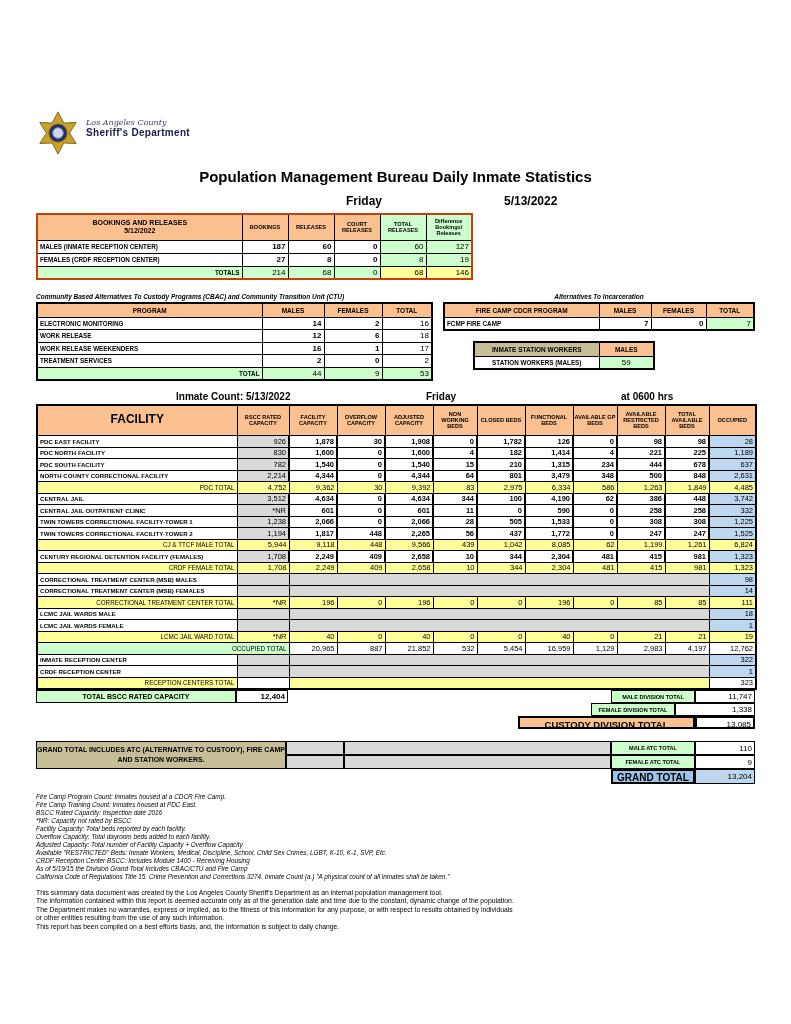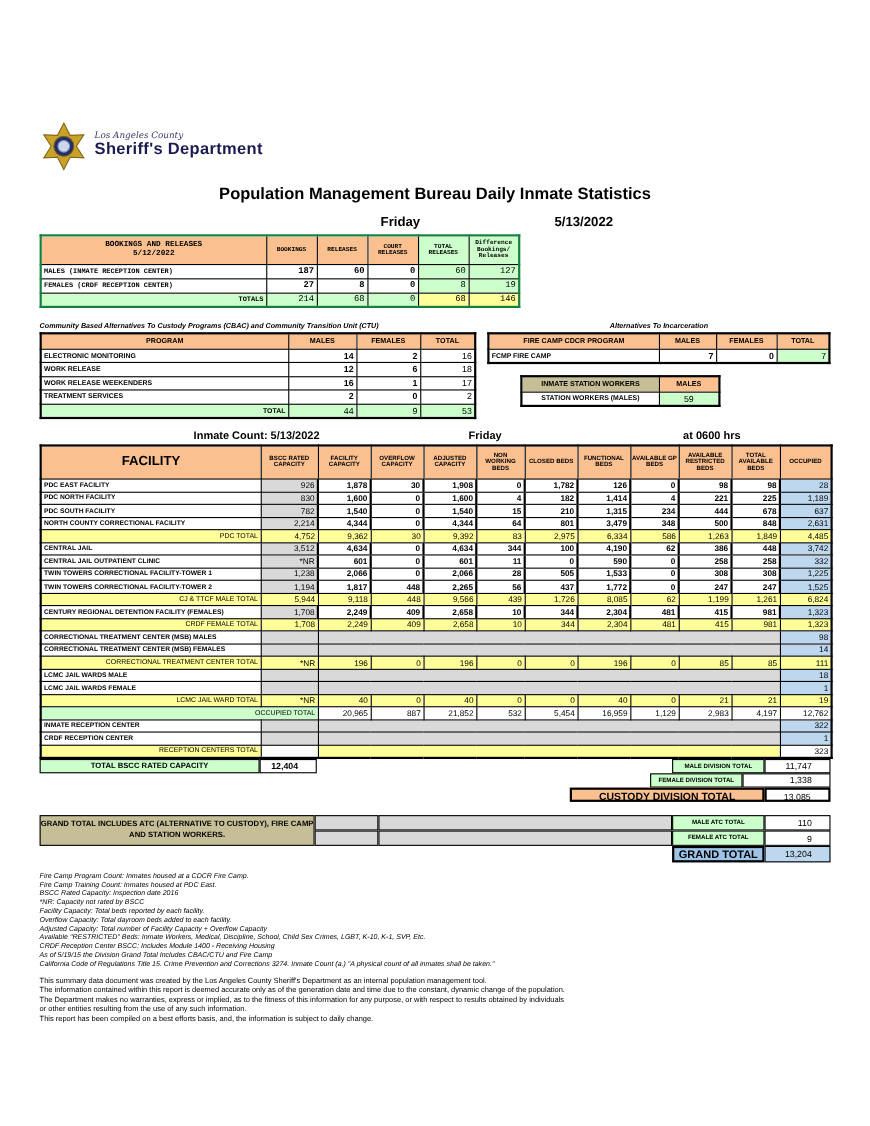--- a/index.html
+++ b/index.html
@@ -5,21 +5,21 @@
   * { margin:0; padding:0; box-sizing:border-box; }
   html,body { background:#fff; }
   body { width:791px; height:1024px; overflow:hidden; font-family:"Liberation Sans", sans-serif; color:#000; }
   .page { position:relative; width:791px; height:1024px; padding:110px 36px 0 36px; }
 
   
   .logo-row { display:flex; align-items:flex-start; height:46px; }
   .logo-badge { width:44px; height:46px; }
   .logo-text { margin-left:6px; margin-top:8px; }
   .agency-script { font-family:"DejaVu Serif", serif; font-style:italic; font-size:8px; color:#3a3a66; }
-  .agency-name { font-size:15px; font-weight:bold; color:#1b1b4f; letter-spacing:.3px; }
+  .agency-name { font-size:10px; font-weight:bold; color:#1b1b4f; letter-spacing:.3px; }
   .doc-title { text-align:center; font-size:15px; font-weight:bold; margin-top:12px; }
   .day-line { position:relative; height:15px; margin-top:9px; font-weight:bold; font-size:12px; }
   .day-line .day { position:absolute; left:310px; }
   .day-line .date { position:absolute; left:468px; }
 
   
   table { border-collapse:collapse; table-layout:fixed; }
   td, th { border:1px solid #000; overflow:hidden; white-space:nowrap; padding:0 2px; }
   th { font-size:5.6px; font-weight:bold; text-align:center; white-space:normal; line-height:1.15; padding:1px; }
   .orange { background:#FAC090;margin-left:40px; }
@@ -27,21 +27,21 @@
   .yellow { background:#FFFF99; }
   .blue   { background:#BDD7EE; }
   .gray   { background:#D9D9D9; }
   .tan    { background:#C5BE96; }
   .num { text-align:right; font-size:8px; }
   .b { font-weight:bold; }
   .lbl { font-weight:bold; font-size:6.3px; }
   .rt { text-align:right; }
 
   
-  .bookings-table { width:435px; margin-top:4px; border:2px solid #15803d;font-family:Liberation Mono, monospace; }
+  .bookings-table { width:435px; margin-top:4px; border:2px solid #c2410c; }
   .bookings-table thead th { height:26px; }
   .bookings-table .hdr-main div { font-size:7px; }
   .bookings-table tbody td { height:13px; }
 
   
   .two-col { display:flex; margin-top:13px; }
   .col-left { width:395px; }
   .col-right { width:312px; margin-left:12px; }
   .sec-title { font-size:6.5px; font-style:italic; font-weight:bold; margin-bottom:2px; }
   .sec-title.center { text-align:center; }
@@ -67,21 +67,21 @@
   .facility-table td.fl { font-weight:bold; font-size:6.1px; }
   .facility-table td.tot { font-size:6.3px; }
   .facility-table td.numb { border-left-width:2px; border-right-width:2px; font-weight:bold; }
 
   
   .sum-line { display:flex; width:719px; height:13px; font-size:8px; }
   .sum-line > div { height:13px; line-height:12px; }
   .cell { border:1px solid #000; }
   .sp { border:none; }
   .lbl-sm { font-size:5.6px; font-weight:bold; text-align:center; }
-  .val { text-align:right; padding-right:16px; font-size:8px; }
+  .val { text-align:right; padding-right:2px; font-size:8px; }
   .custody-lbl { font-size:9.5px; font-weight:bold; text-align:center; line-height:13px !important; border-width:2px; }
   .custody-val { border-width:2px; line-height:13px !important; }
   .grand-block { margin-top:10px; width:719px; }
   .grand-note { font-size:7px; font-weight:bold; text-align:center; line-height:1.3; display:flex; align-items:center; justify-content:center; white-space:normal; }
   .grand-lbl { font-size:10px; font-weight:bold; text-align:center; border-width:2px; }
 
   
   .footnotes { margin-top:9px; font-style:italic; font-size:6.4px; line-height:8px; }
   .disclaimer { margin-top:8px; font-size:6.8px; line-height:8.6px; }
 </style>
@@ -422,21 +422,21 @@
           <td class="num numb">247</td>
           <td class="num blue">1,525</td>
         </tr>
         <tr>
           <td class="tot rt yellow">CJ &amp; TTCF MALE TOTAL</td>
           <td class="num yellow">5,944</td>
           <td class="num yellow">9,118</td>
           <td class="num yellow">448</td>
           <td class="num yellow">9,566</td>
           <td class="num yellow">439</td>
-          <td class="num yellow">1,726</td>
+          <td class="num yellow">1,042</td>
           <td class="num yellow">8,085</td>
           <td class="num yellow">62</td>
           <td class="num yellow">1,199</td>
           <td class="num yellow">1,261</td>
           <td class="num yellow">6,824</td>
         </tr>
         <tr>
           <td class="fl">CENTURY REGIONAL DETENTION FACILITY (FEMALES)</td>
           <td class="num gray">1,708</td>
           <td class="num numb">2,249</td>

